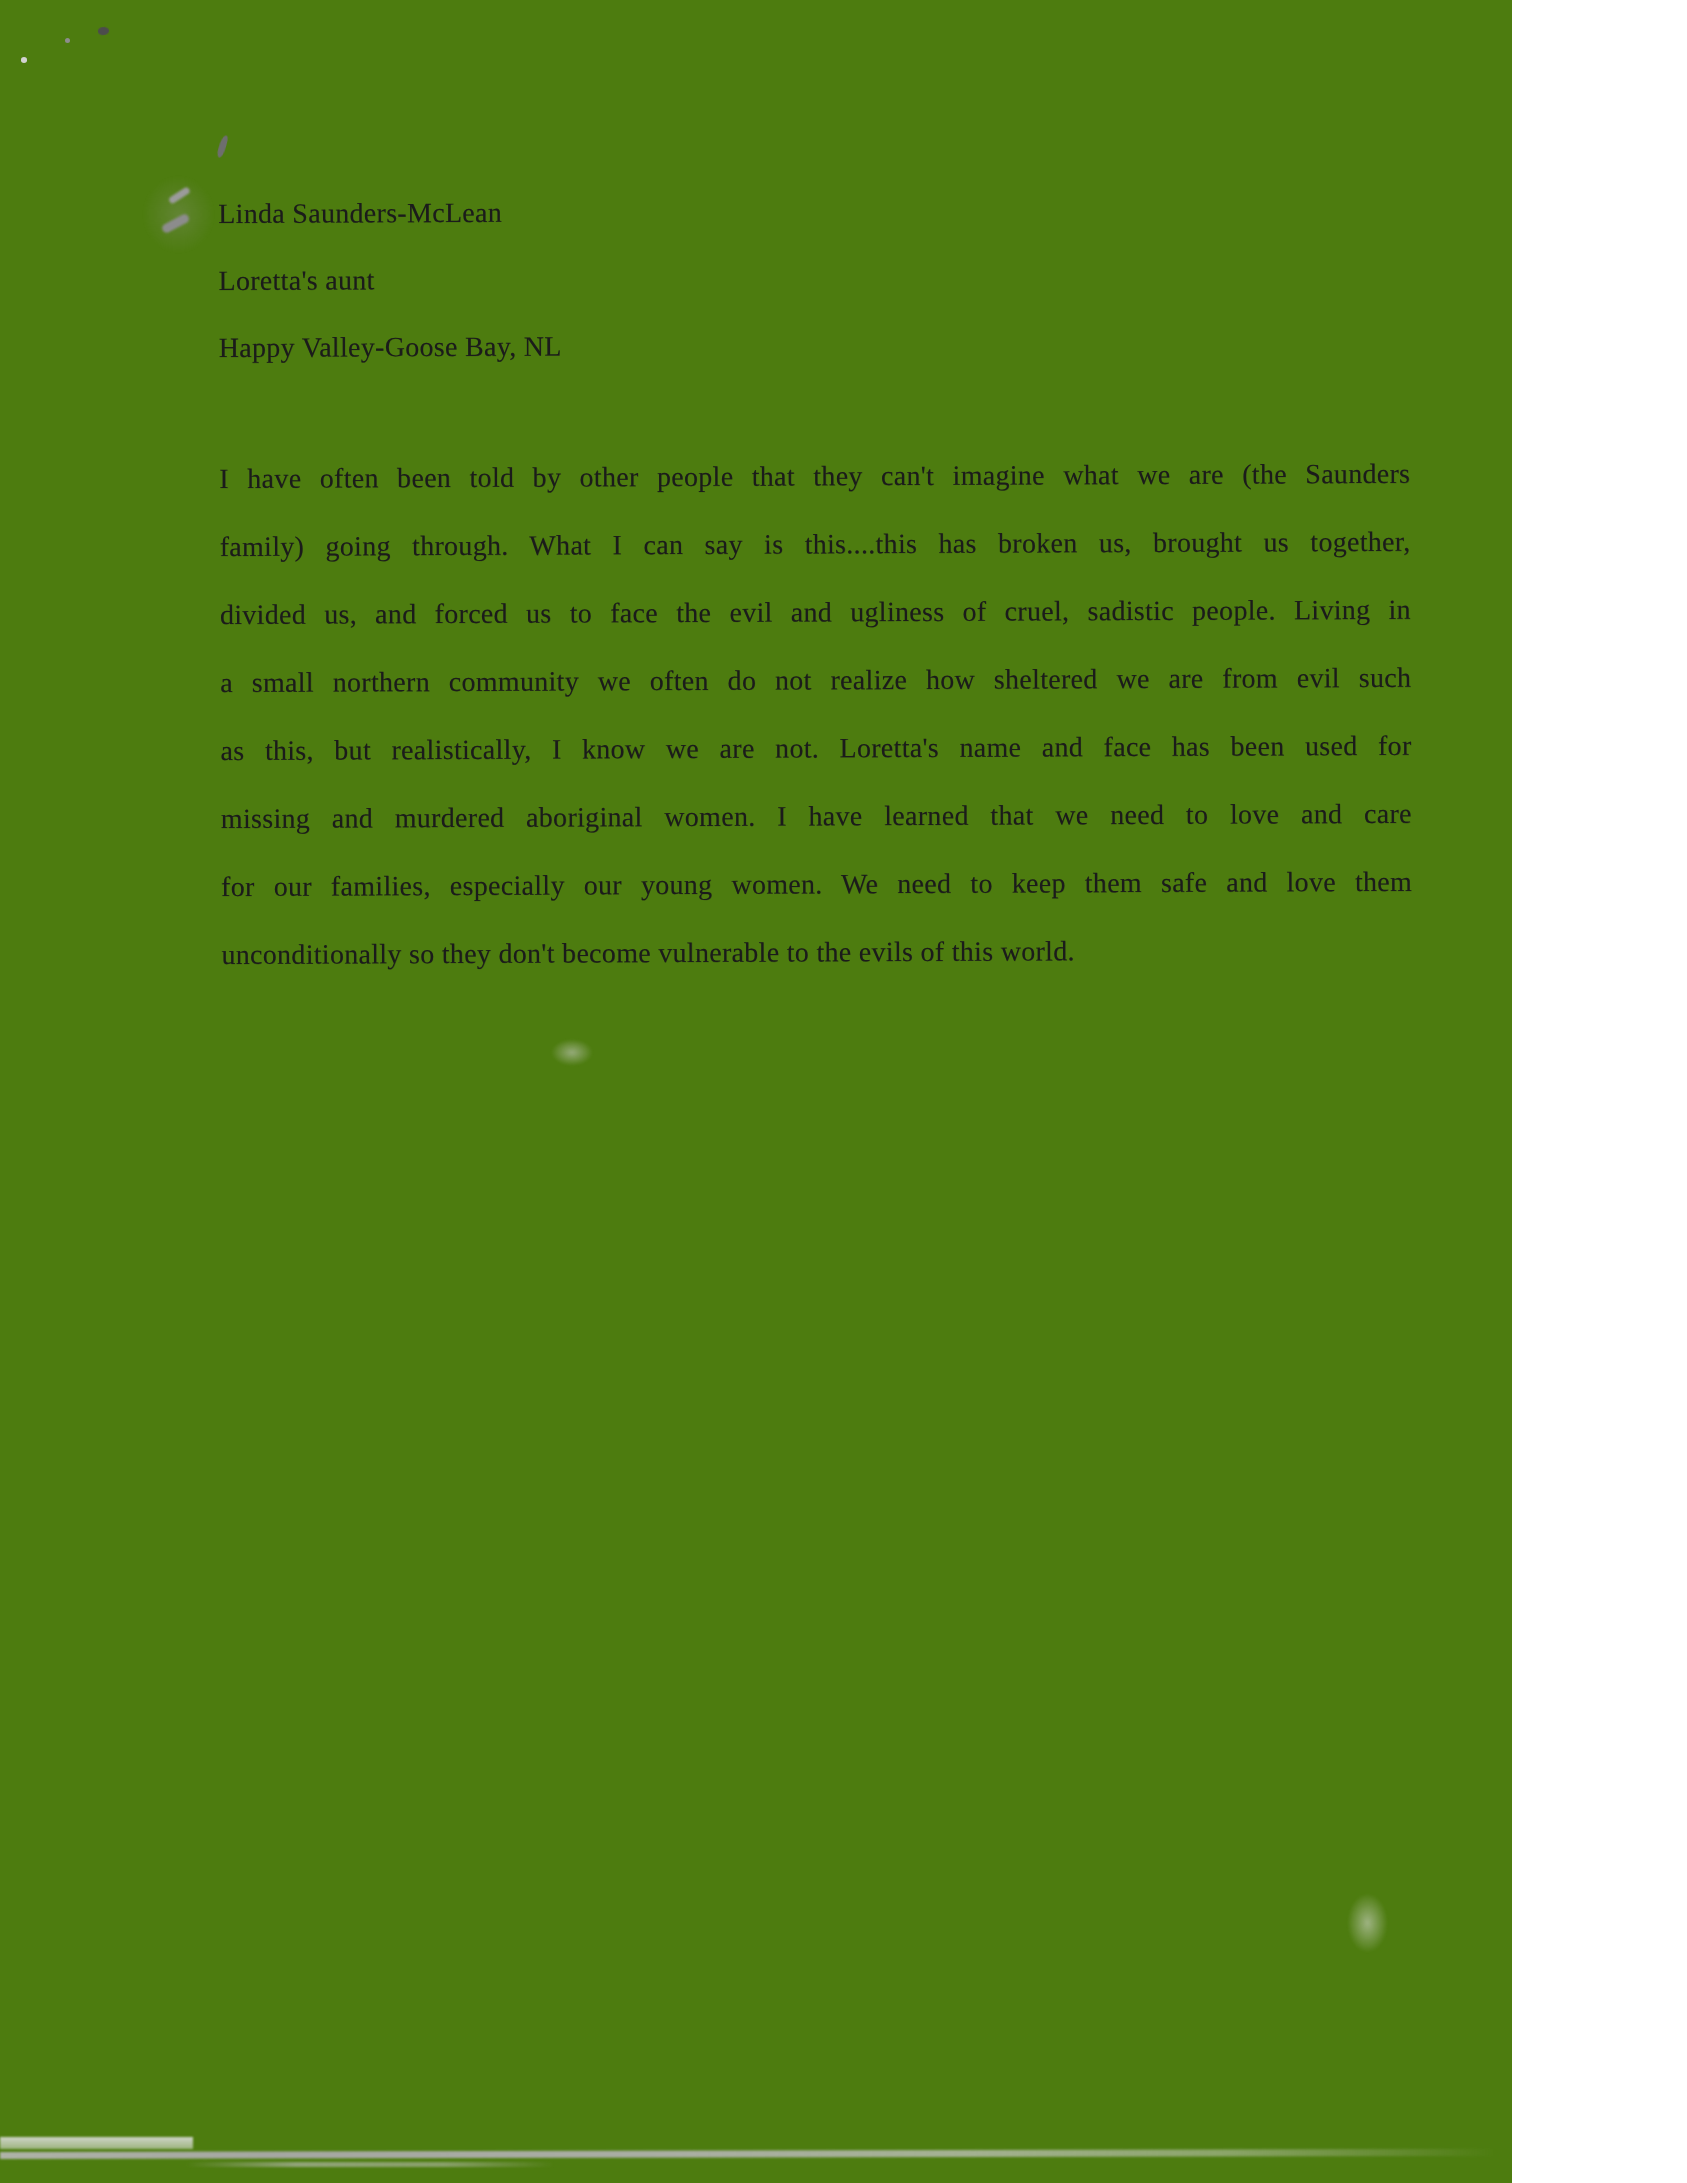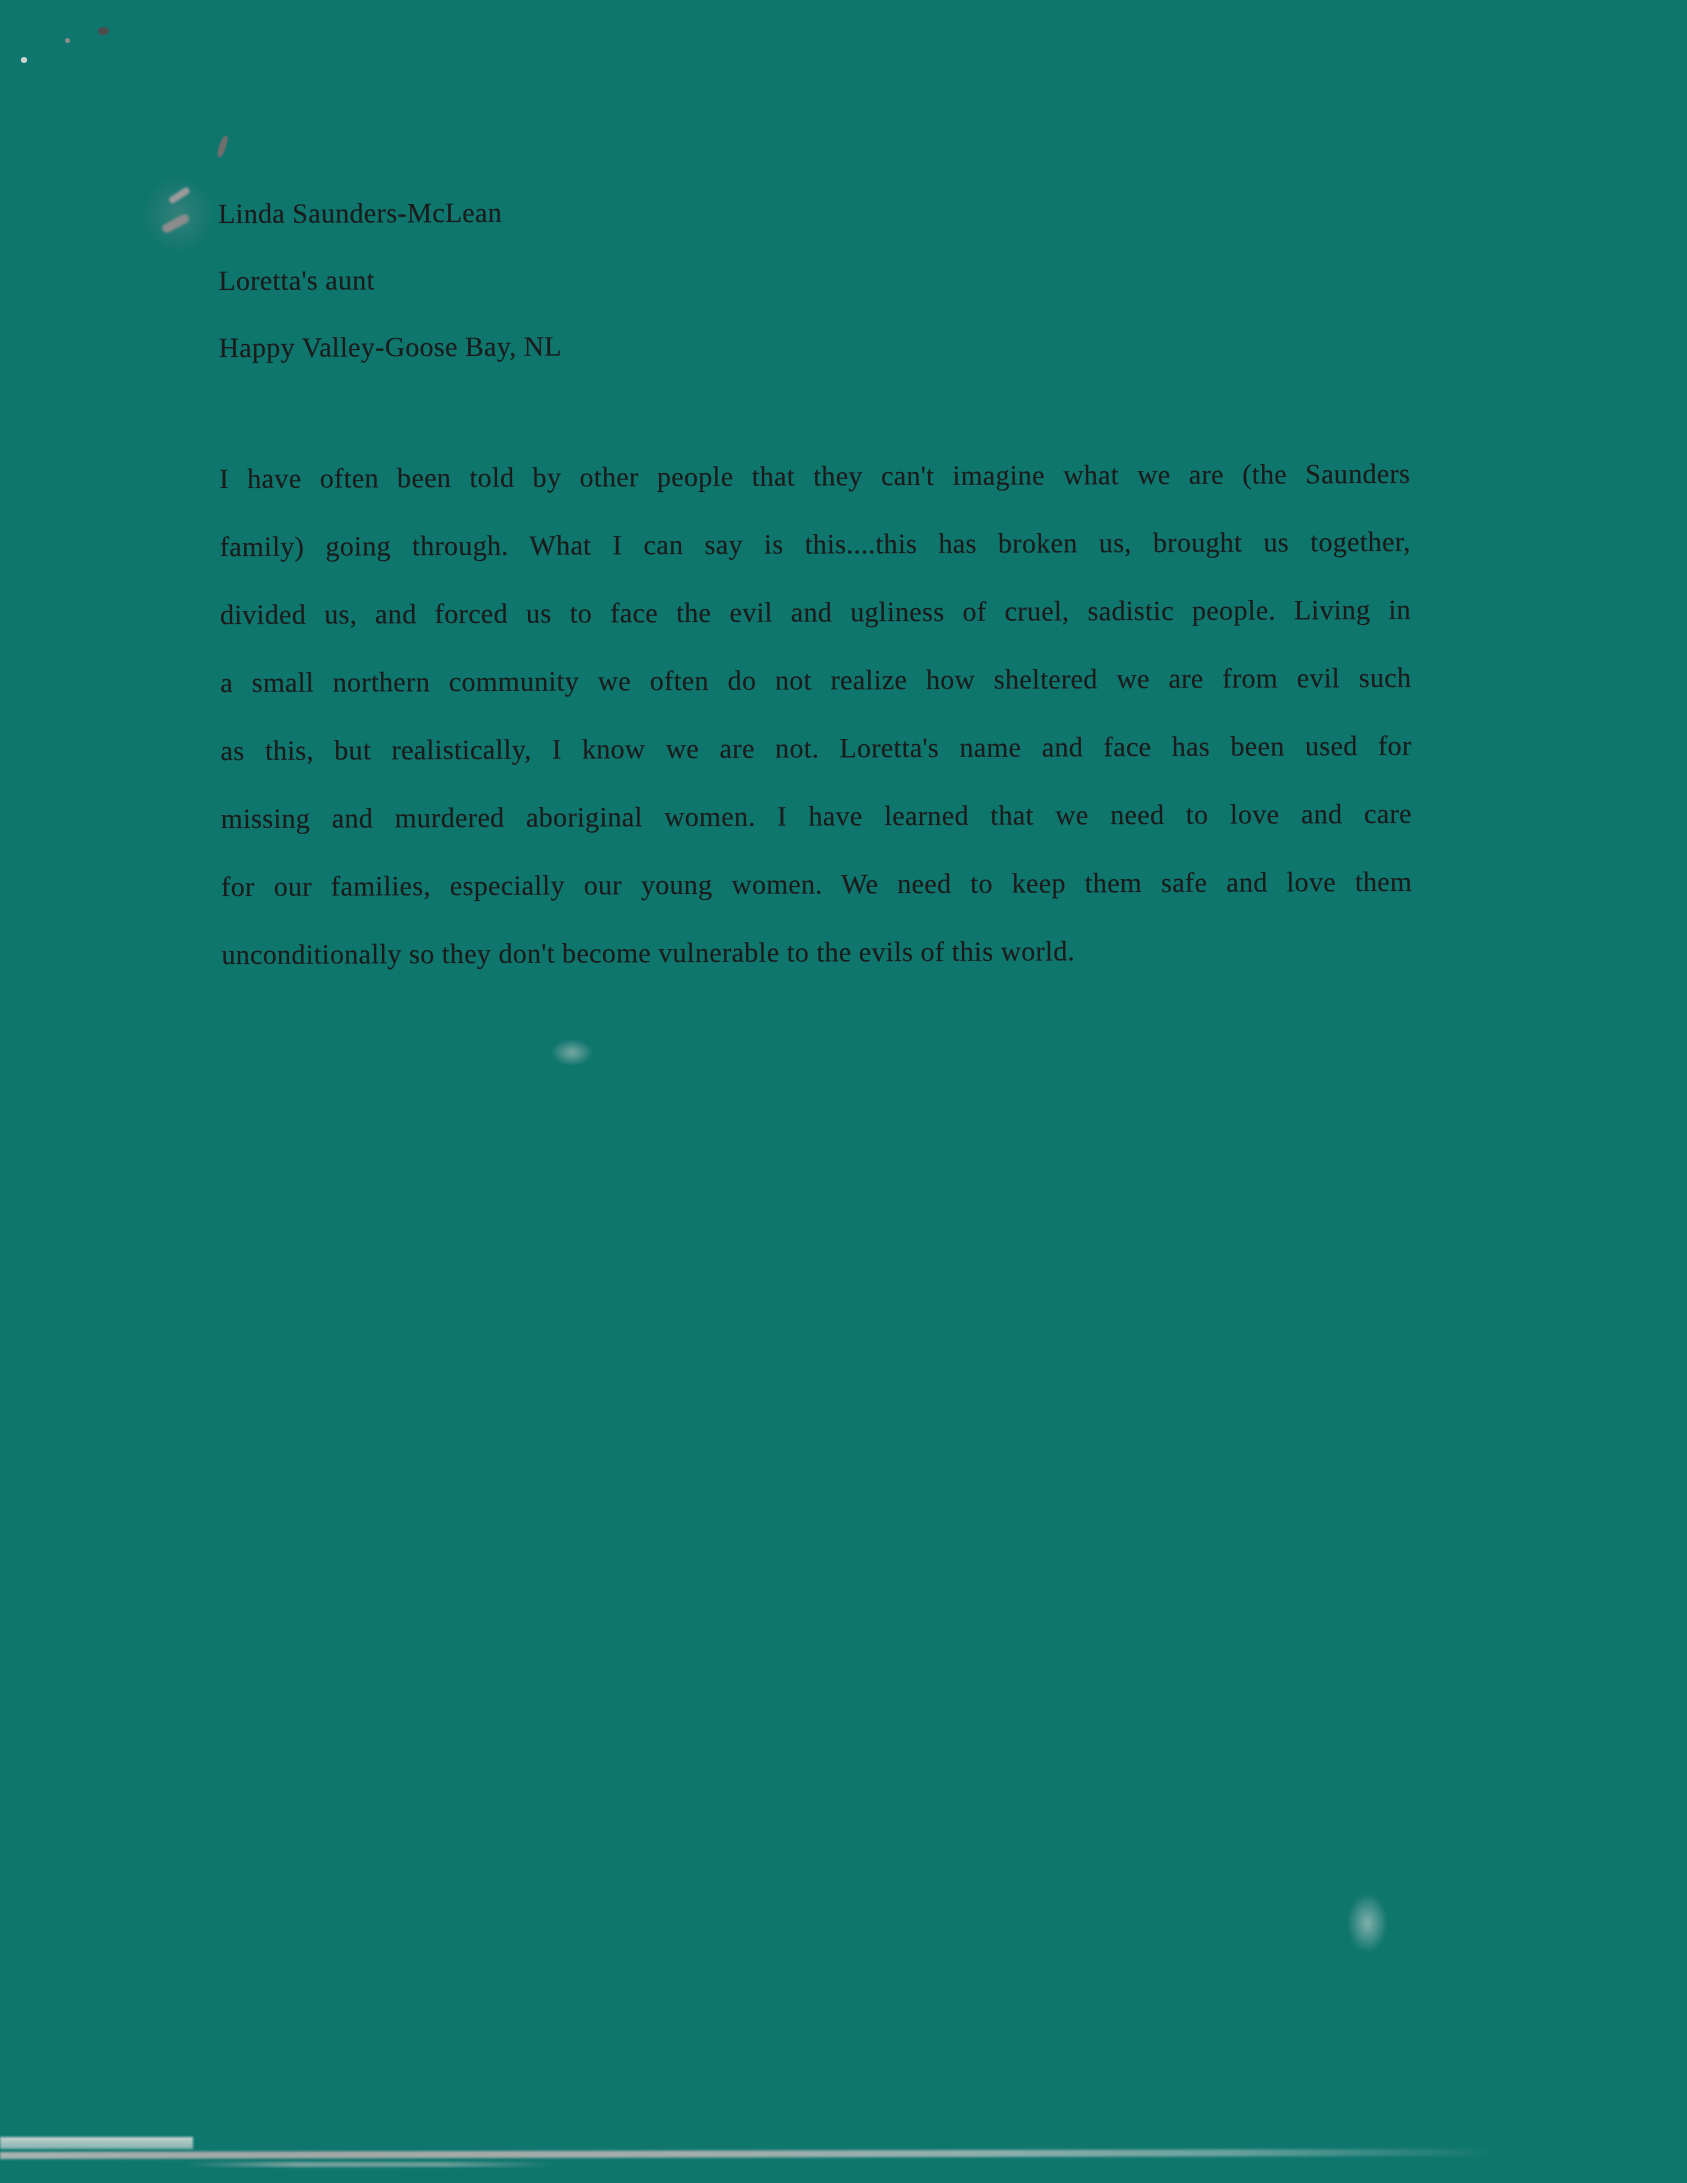--- a/index.html
+++ b/index.html
@@ -2,23 +2,23 @@
 <html style="font-size:10.6px"><head>
 <meta charset="utf-8">
 <style>
   html, body {
     margin: 0;
     padding: 0;
     background: #ffffff;
   }
   .page {
     position: relative;
-    width: 1687px;
+    width: 1512px;
     height: 2183px;
-    background: #0f766e;
+    background: #4d7c0f;
     overflow: hidden;
     font-family: "Liberation Serif", "DejaVu Serif", serif;
   }
   .content {
     position: absolute;
     left: 218px;
     top: 180px;
     width: 1191px;
     transform: rotate(-0.25deg);
     transform-origin: left top;

